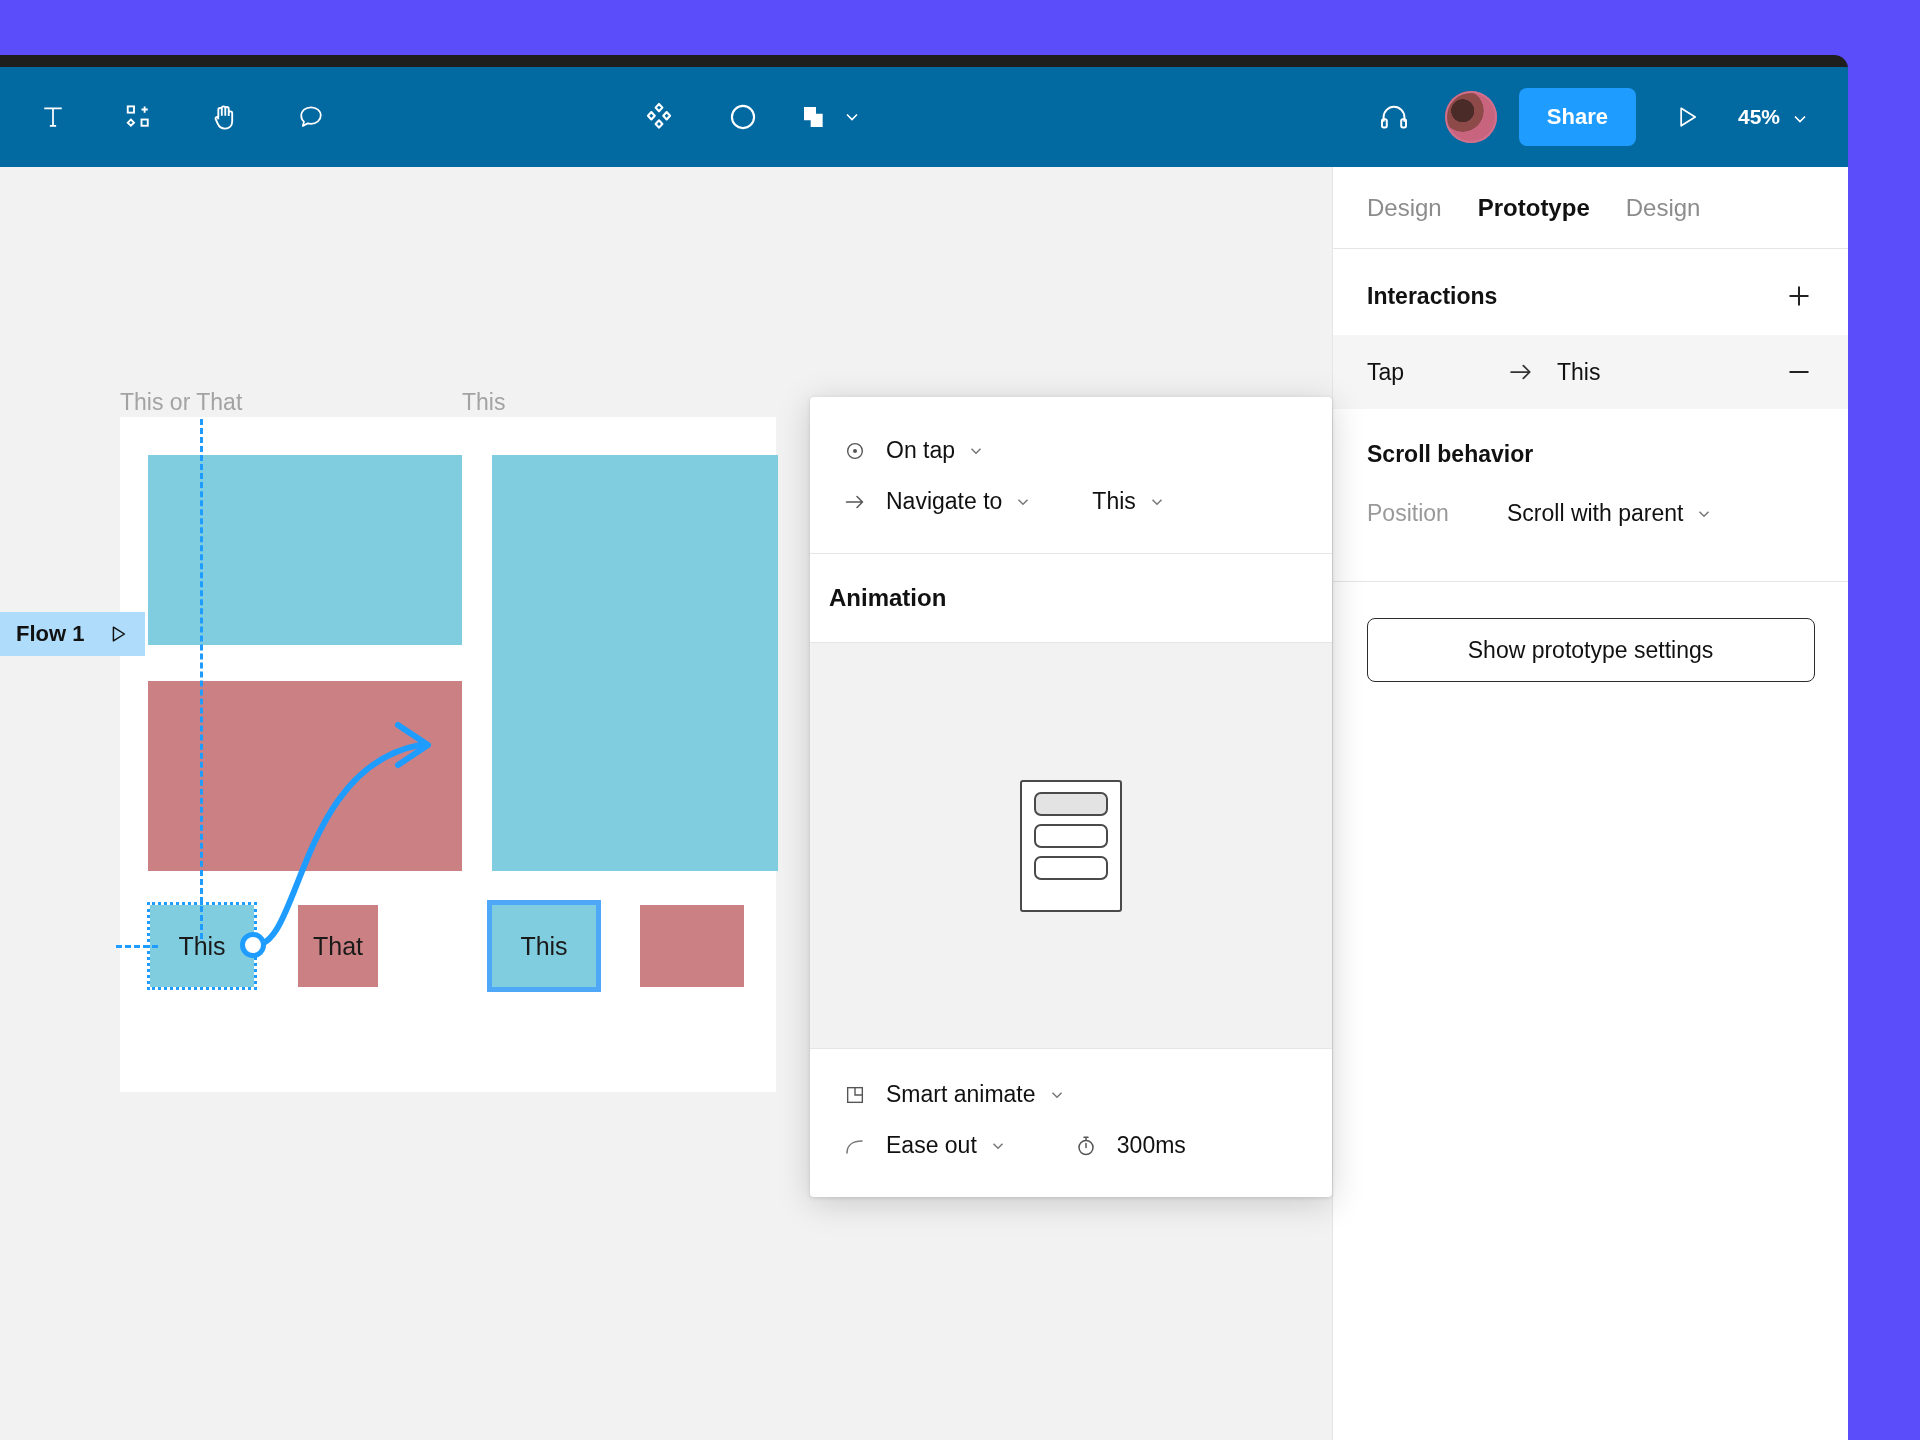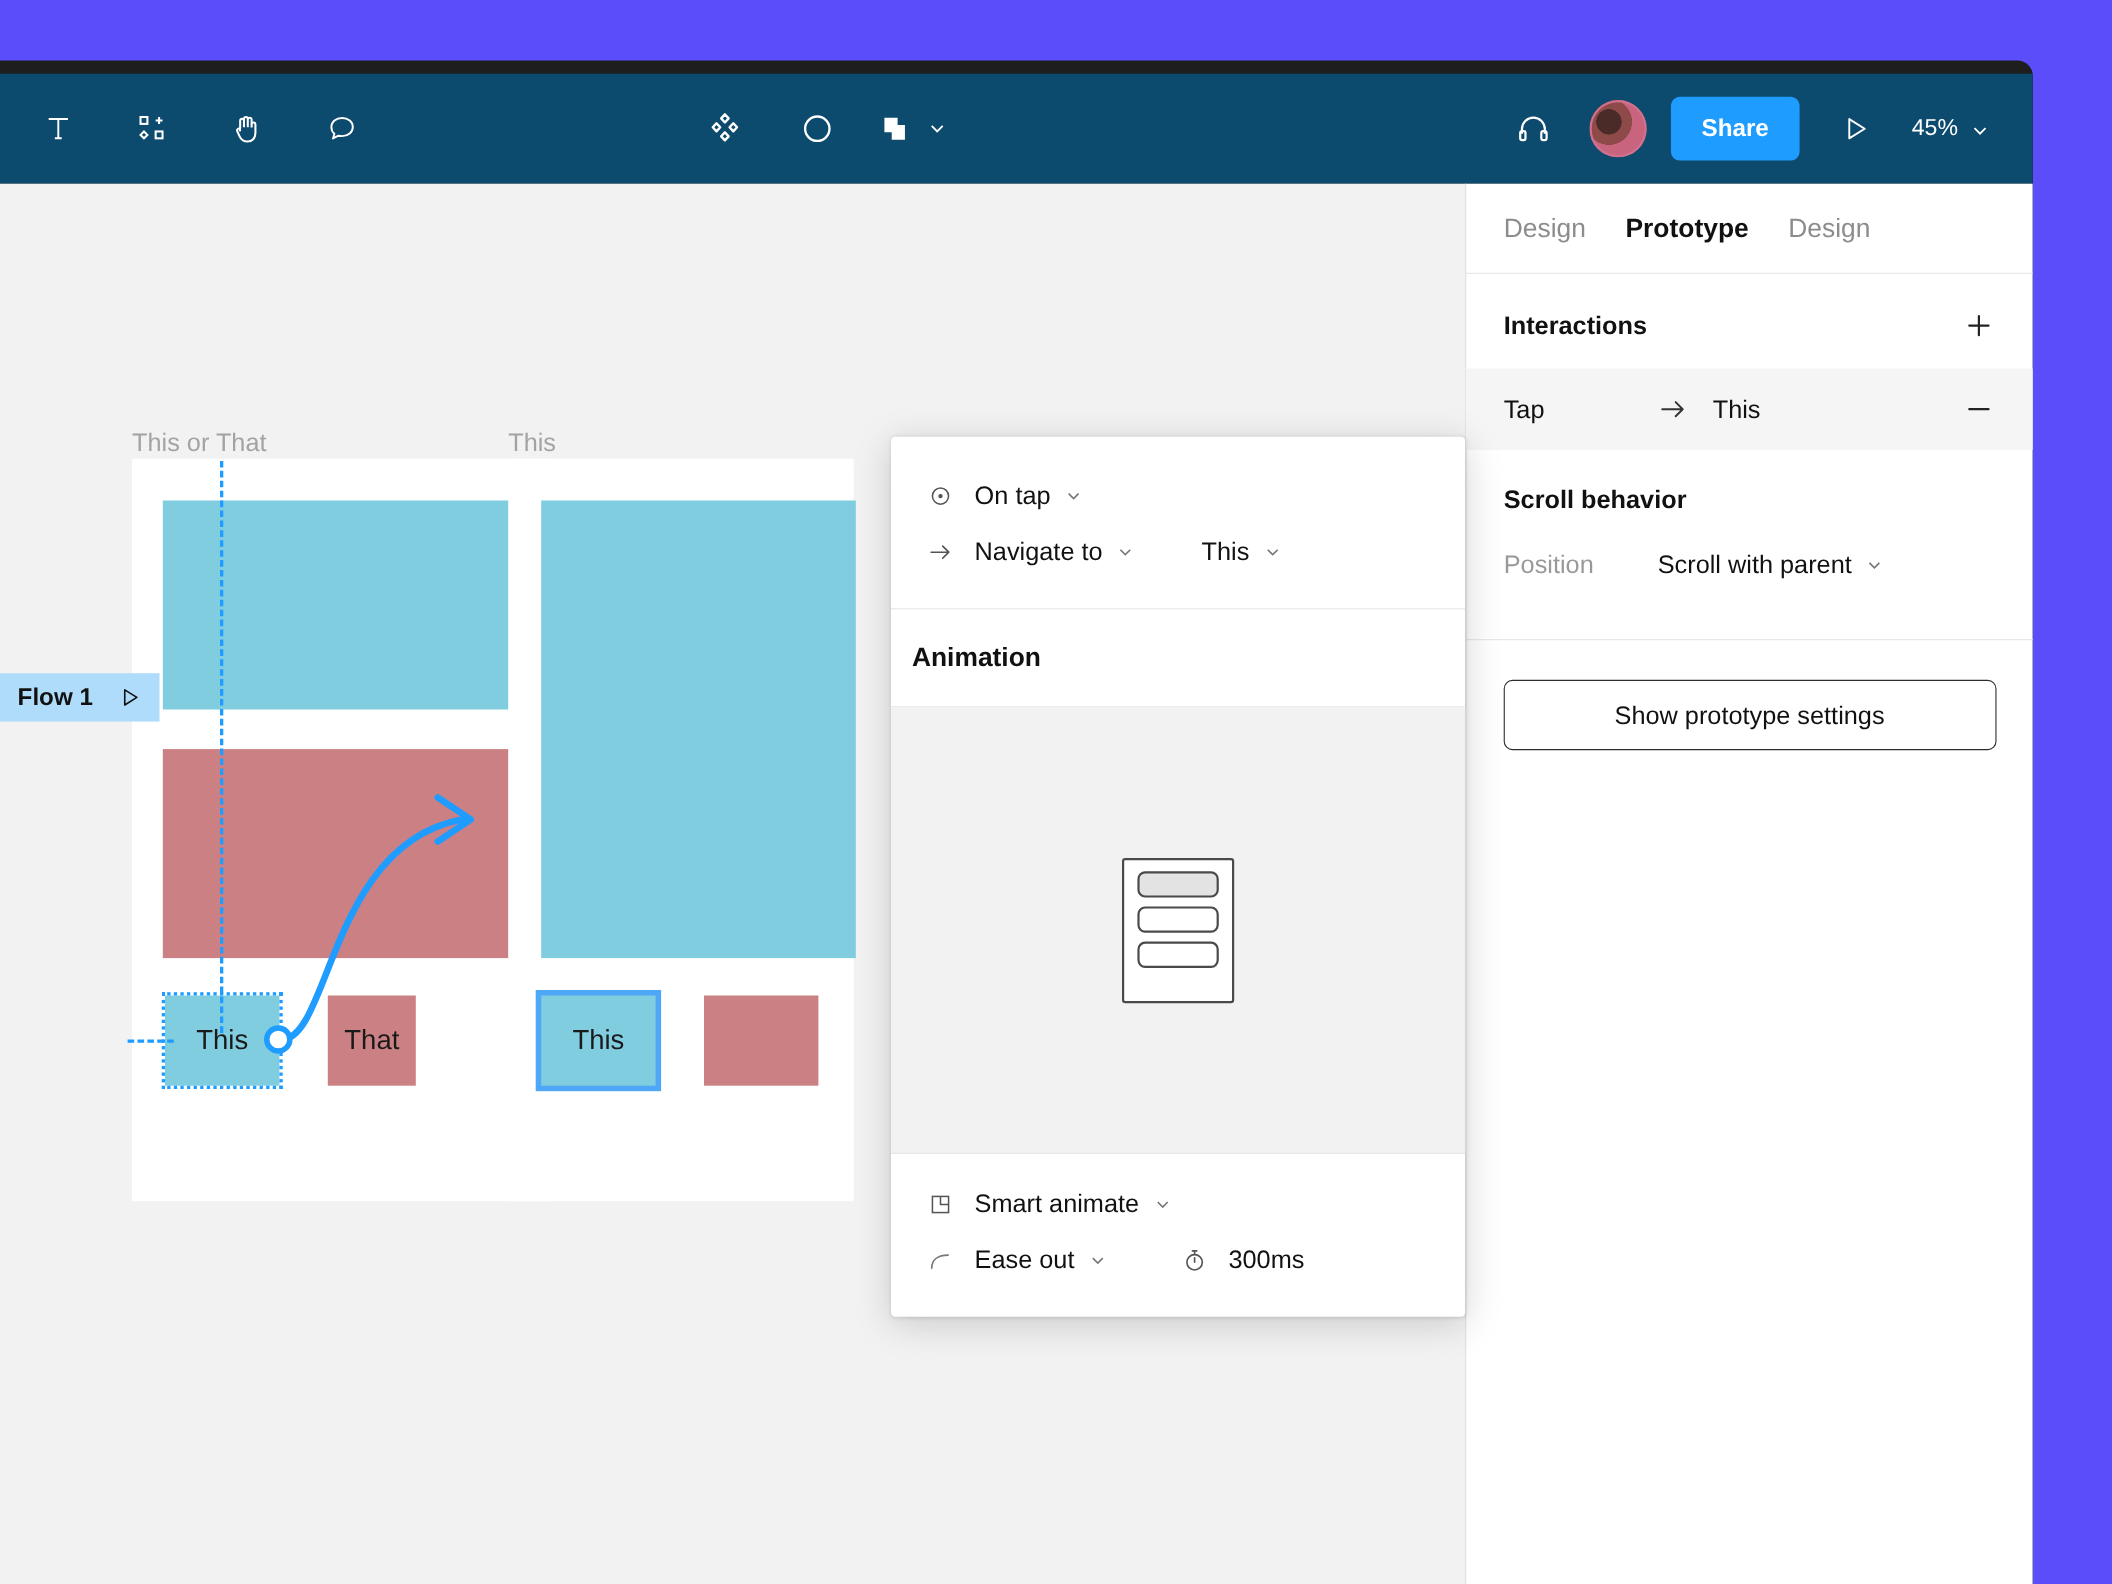--- a/index.html
+++ b/index.html
@@ -17,21 +17,21 @@
     width: 1848px; height: 1385px;
     background: #1E1E1E;
     border-top-right-radius: 14px;
     overflow: hidden;
   }
 
   
   #toolbar {
     position: absolute; left: 0; top: 12px;
     width: 1848px; height: 100px;
-    background: #0c4a6e;
+    background: #0369a1;
     display: flex; align-items: center;
   }
   .tb-icon {
     width: 58px; height: 58px;
     display: flex; align-items: center; justify-content: center;
     color: #fff; cursor: pointer;
   }
   .tb-icon svg { display: block; }
   .tb-left  { display: flex; align-items: center; gap: 28px; padding-left: 24px; }
   .tb-mid   { display: flex; align-items: center; gap: 26px; position: absolute; left: 630px; }
@@ -39,21 +39,21 @@
 
   #share-button {
     background: #1E9CFF; color: #fff;
     font-size: 22px; font-weight: bold;
     border: none; border-radius: 8px;
     padding: 16px 28px; cursor: pointer;
     font-family: "Liberation Sans", sans-serif;
   }
   #zoom-control {
     display: flex; align-items: flex-end; gap: 10px;
-    color: #fff; font-size: 21px; font-weight: normal; cursor: pointer;
+    color: #fff; font-size: 21px; font-weight: bold; cursor: pointer;
     padding-right: 6px;
   }
   #avatar {
     width: 52px; height: 52px; border-radius: 50%;
     background: radial-gradient(circle at 34% 38%, #4a2b28 0 24%, #8d4a48 25% 44%, #c9647f 45% 100%);
     box-shadow: inset 0 0 0 2px #d1708c;
   }
 
   
   #canvas {

